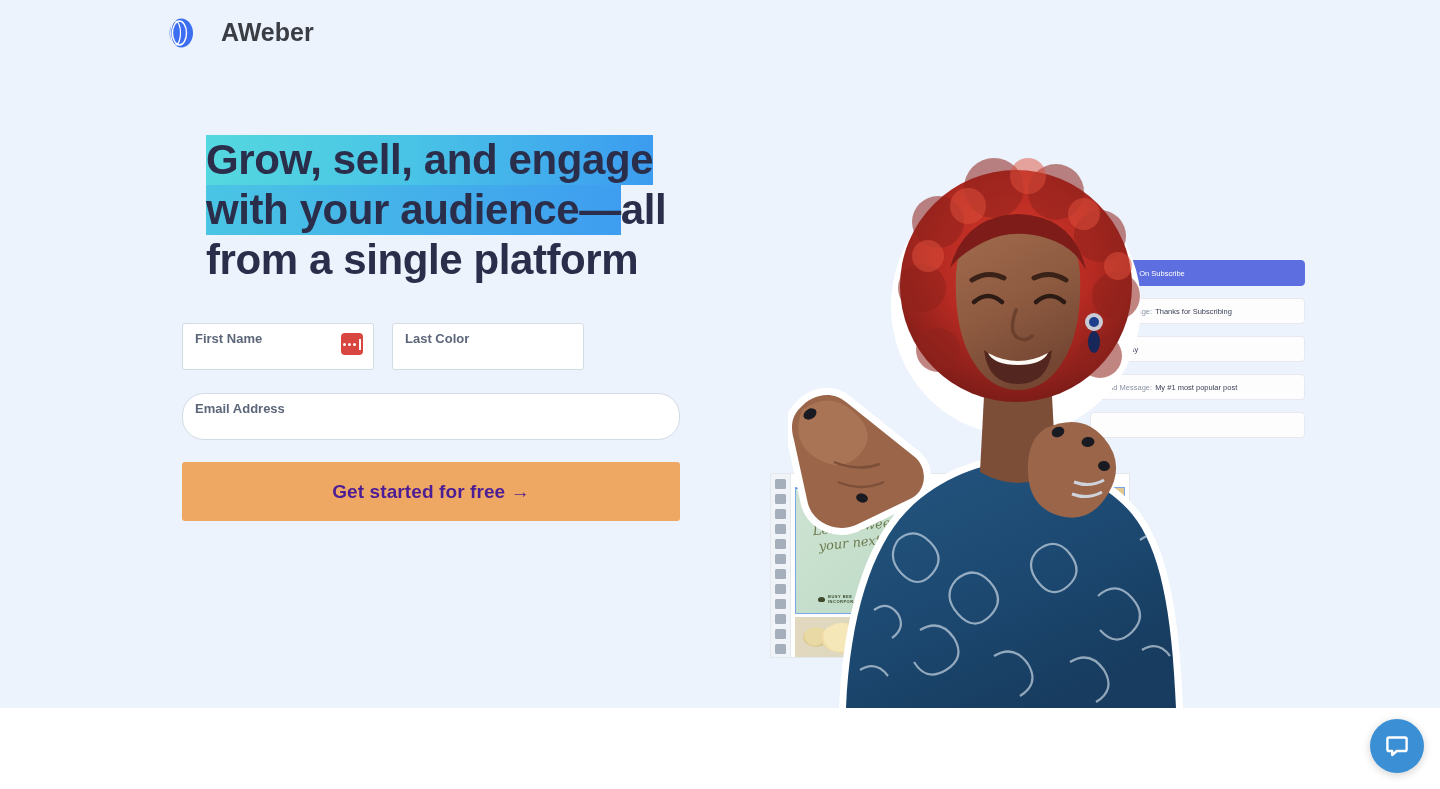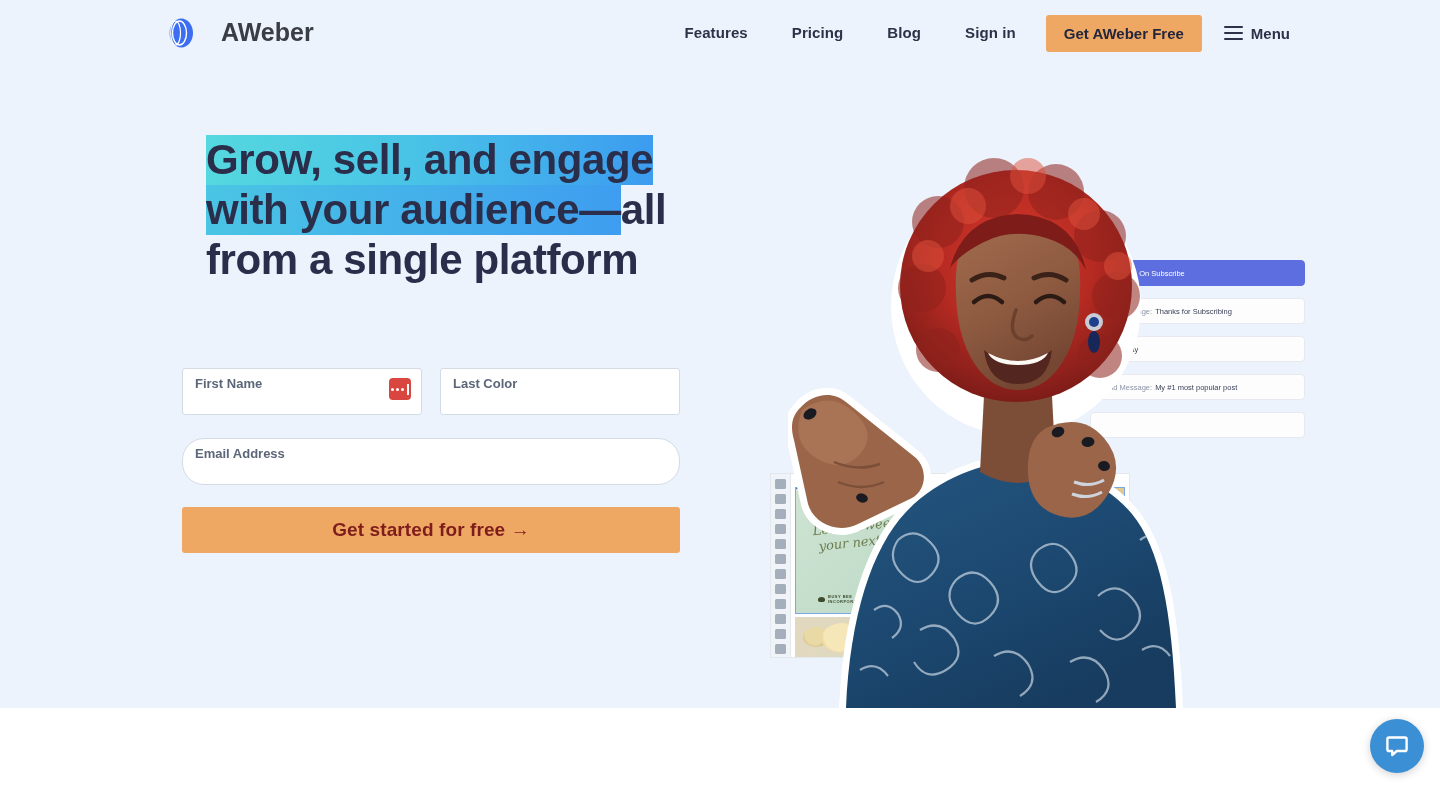--- a/index.html
+++ b/index.html
@@ -84,21 +84,21 @@
   }
 
   
   .form { margin-top: 38px; width: 498px; }
   .row { display: flex; gap: 18px; }
   .field {
     position: relative; background: #ffffff;
     border: 1px solid #d3dbe5; border-radius: 3px;
     height: 47px; padding: 7px 12px 0 12px;
   }
-  .field.half { width: 240px; margin-top: 45px; }
+  .field.half { width: 192px; }
   .field.full { width: 498px; margin-top: 23px; border-radius: 22px; }
   .field label {
     display: block; font-size: 13px; font-weight: 700;
     color: #5c6679; line-height: 16px; pointer-events: none;
   }
   .field input {
     display: block; width: 100%; border: none; outline: none;
     background: transparent; font-size: 14px; color: #2b2e4a;
     font-family: "Liberation Sans", sans-serif; height: 20px;
     padding: 0;
@@ -106,23 +106,23 @@
   .pwmgr {
     position: absolute; right: 10px; top: 9px;
     width: 22px; height: 22px; background: #d9453f;
     border-radius: 4px; display: flex; align-items: center;
     justify-content: center; gap: 2px; cursor: pointer;
   }
   .pwmgr span { width: 3px; height: 3px; background: #fff; border-radius: 50%; display: block; }
   .pwmgr .caret { width: 1.5px; height: 11px; background: #fff; border-radius: 0; margin-left: 1px; }
 
   .submit {
-    margin-top: 22px; width: 498px; height: 46px;
+    margin-top: 22px; width: 498px; height: 59px;
     background: #efa863; border: none; border-radius: 3px;
-    color: #7f1d1d; font-size: 19px; font-weight: 700;
+    color: #4c1d95; font-size: 19px; font-weight: 700;
     cursor: pointer; font-family: "Liberation Sans", sans-serif;
     letter-spacing: .1px;
   }
 
   
   .art { position: absolute; left: 740px; top: 110px; width: 560px; height: 598px; }
 
   
   .auto-panel { position: absolute; left: 350px; top: 150px; width: 215px; }
   .auto-card {
@@ -273,35 +273,20 @@
       <svg class="logo-mark" viewBox="0 0 50 32">
         <path d="M25 16c0 8-5.2 14.5-11.7 14.5S1.6 24 1.6 16 6.8 1.5 13.3 1.5 25 8 25 16z" fill="#3b6ef0"></path>
         <path d="M18.5 16c0 6.6-3.1 12-7 12s-7-5.4-7-12 3.1-12 7-12 7 5.4 7 12z" fill="none" stroke="#ffffff" stroke-width="1.4"></path>
         <path d="M12.5 16c0 6.6-2.2 12-4.9 12S2.7 22.6 2.7 16 4.9 4 7.6 4s4.9 5.4 4.9 12z" fill="none" stroke="#ffffff" stroke-width="1.2"></path>
       </svg>
       <svg class="logo-word" viewBox="0 0 150 26">
         <text x="0" y="21" font-family="Liberation Sans, sans-serif" font-size="25" font-weight="700" fill="#3b3d44">AWeber</text>
       </svg>
     </a>
 
-    <nav class="nav">
-      <a class="nav-link" href="#">Features</a>
-      <a class="nav-link" href="#">Pricing</a>
-      <a class="nav-link" href="#">Blog</a>
-      <a class="nav-link" href="#">Sign in</a>
-      <button class="nav-cta">Get AWeber Free</button>
-      <button class="menu-btn">
-        <span class="burger">
-            <i></i>
-            <i></i>
-            <i></i>
-          </span>
-        <span>Menu</span>
-      </button>
-    </nav>
   </header>
 
   <section class="hero-left">
 
     <h1 class="headline">
       <span class="hl-line"><span class="hl-hi">Grow, sell, and engage</span></span>
       <span class="hl-line"><span class="hl-hi-2">with your audience—</span><span>all</span></span>
       <span class="hl-line">from a single platform</span>
     </h1>
 

